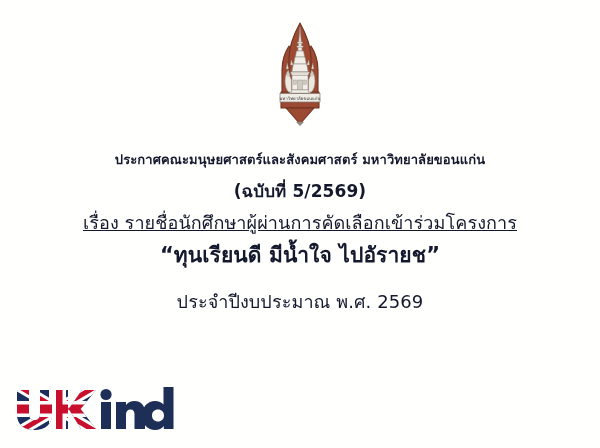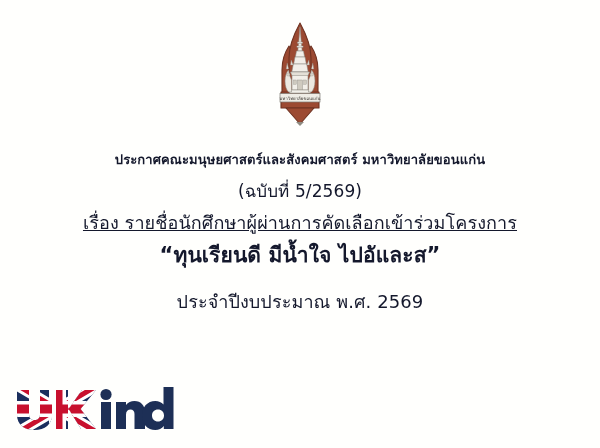--- a/index.html
+++ b/index.html
@@ -54,21 +54,21 @@
     white-space: nowrap;
   }
   .line-title {
     font-size: 13px;
     font-weight: 700;
     line-height: 30px;
     margin-bottom: 2px;
   }
   .line-issue {
     font-size: 17px;
-    font-weight: 400;
+    font-weight: 700;
     line-height: 28px;
   }
   .line-subject {
     font-size: 18px;
     font-weight: 400;
     line-height: 31px;
     margin-top: 2px;
     text-decoration: underline;
   }
   .line-quote {
@@ -180,21 +180,21 @@
     </svg>
   </div>
 
   <div class="text-block">
     <span class="line line-title">ประกาศคณะมนุษยศาสตร์และสังคมศาสตร์ มหาวิทยาลัยขอนแก่น</span>
 
     <span class="line line-issue">(ฉบับที่ 5/2569)</span>
 
     <span class="line line-subject">เรื่อง รายชื่อนักศึกษาผู้ผ่านการคัดเลือกเข้าร่วมโครงการ</span>
 
-    <span class="line line-quote">“ทุนเรียนดี มีน้ำใจ ไปอัและส”</span>
+    <span class="line line-quote">“ทุนเรียนดี มีน้ำใจ ไปอัรายช”</span>
 
     <span class="line line-fiscal">ประจำปีงบประมาณ พ.ศ. 2569</span>
   </div>
 
   <div class="ukind-wrap">
     <svg class="ukind-svg" viewBox="0 0 165 50" aria-hidden="true">
       <defs>
 
         <clipPath id="ukClip">
 

